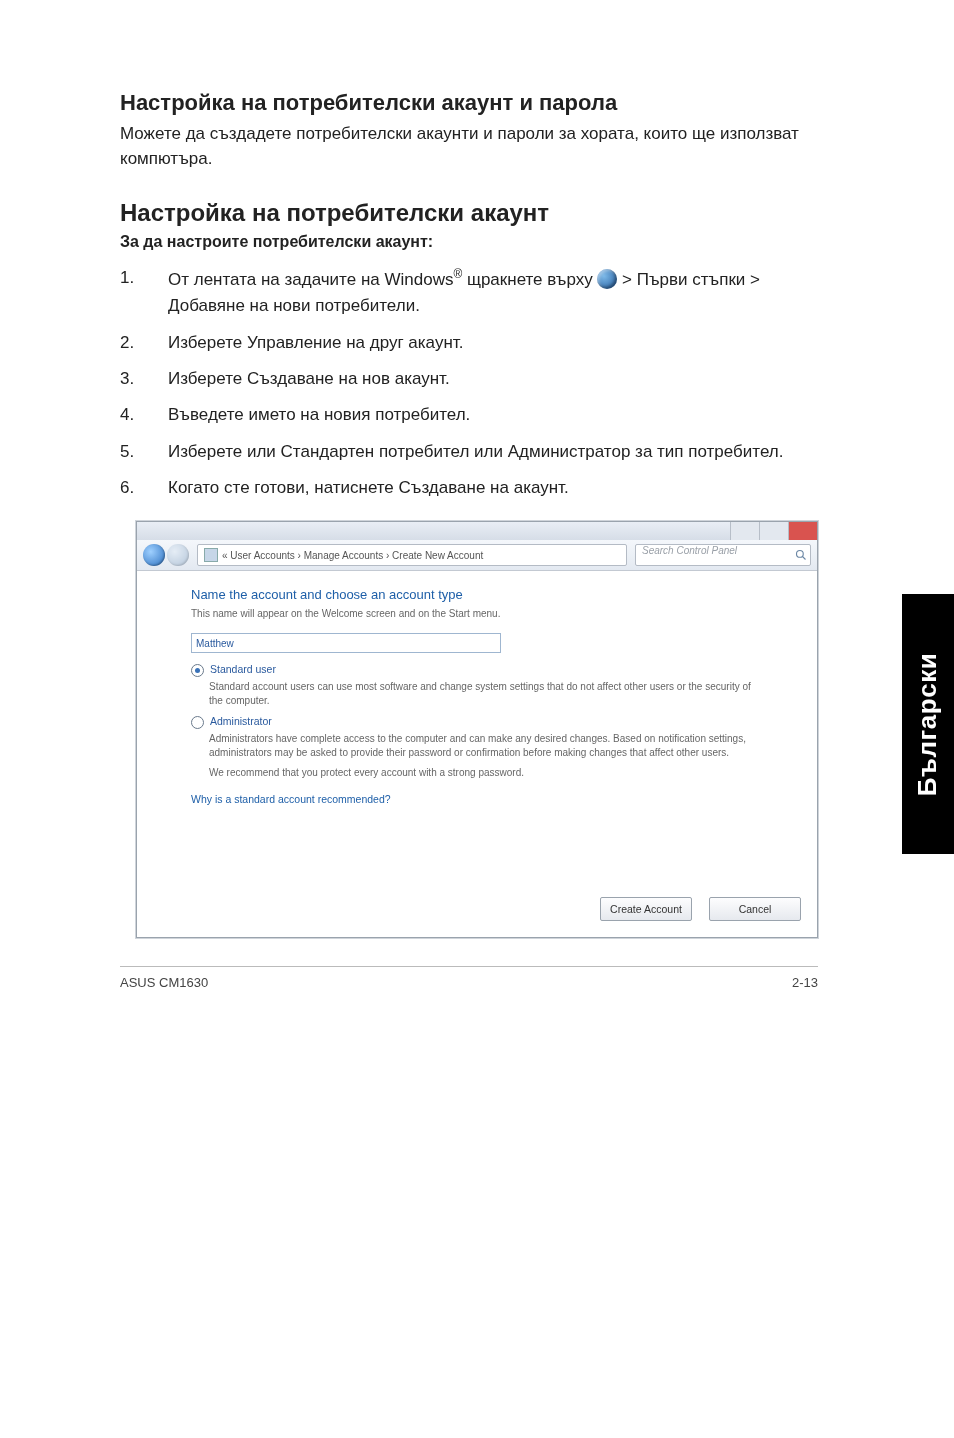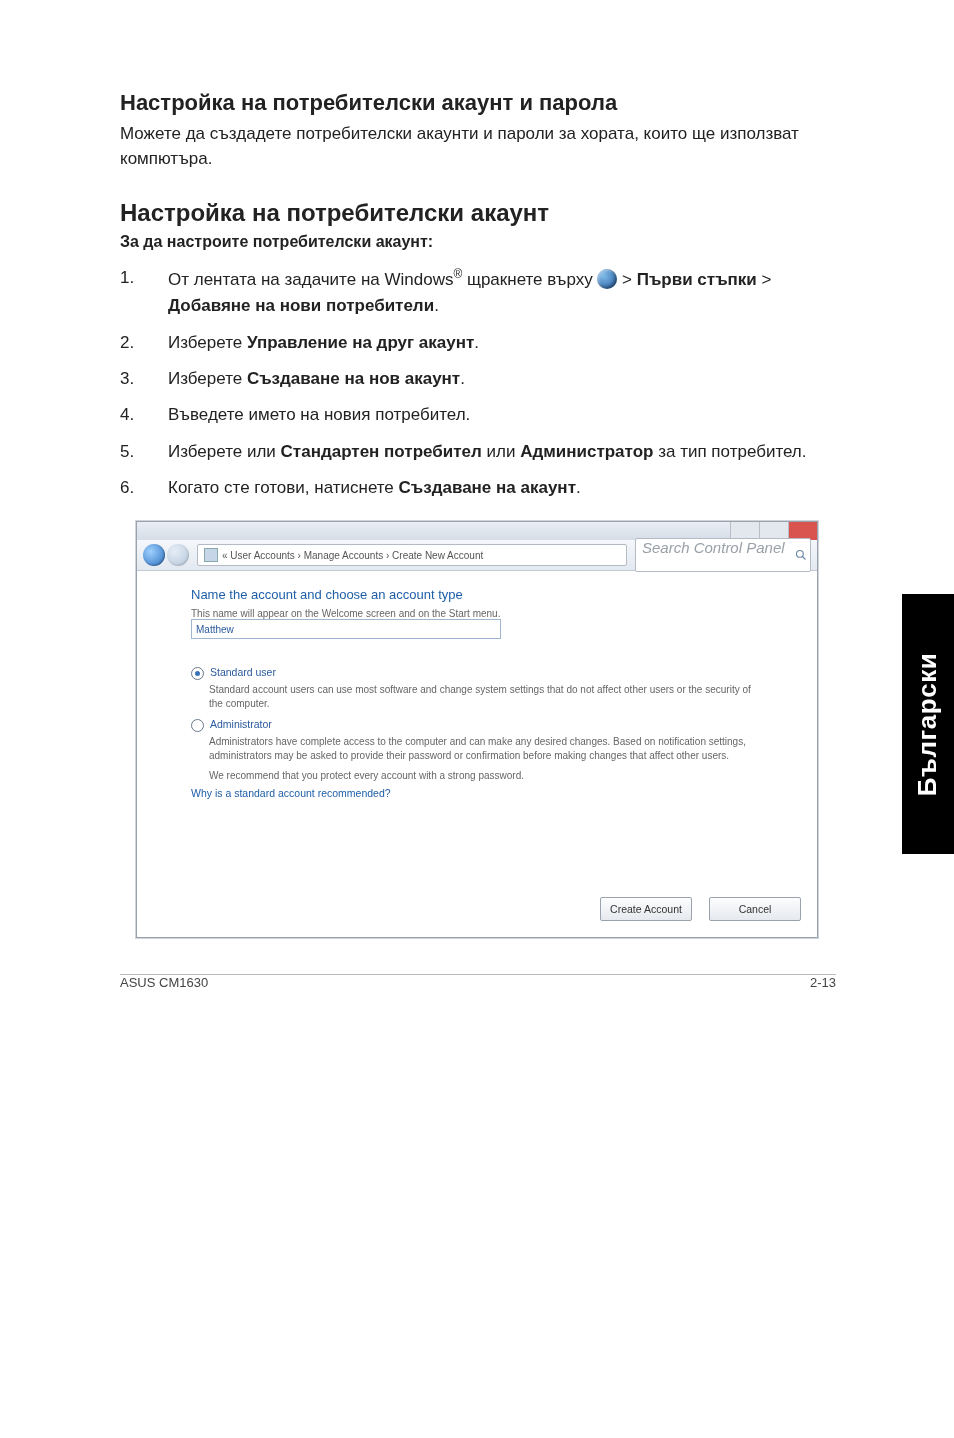--- a/index.html
+++ b/index.html
@@ -5,52 +5,52 @@
   html,body{margin:0;padding:0;background:#fff;font-family:Arial,Helvetica,sans-serif;color:#222}
   .page{width:954px;height:1024px;position:relative;box-sizing:border-box;padding:90px 120px 40px 120px}
   .h1{font-size:22px;font-weight:bold;color:#222;margin:0 0 6px 0}
   .p{font-size:17px;line-height:1.45;color:#222;margin:0 0 28px 0}
   .h2{font-size:24px;font-weight:bold;margin:0 0 6px 0}
   .h3{font-size:16px;font-weight:bold;margin:0 0 14px 0}
   ol.steps{list-style:none;padding:0;margin:0 0 20px 0}
   ol.steps>li{display:flex;font-size:17px;line-height:1.55;margin:0 0 10px 0}
   ol.steps .num{width:48px;flex:0 0 48px}
   ol.steps .body{flex:1}
-  .b{font-weight:bold}
+  .b{font-weight:normal}
   .icon-start{display:inline-block;width:20px;height:20px;vertical-align:-4px;border-radius:50%;background:radial-gradient(circle at 35% 35%,#7db9e8 0%,#1e5799 100%);box-shadow:inset -2px -2px 3px rgba(0,0,0,.35),inset 2px 2px 3px rgba(255,255,255,.4)}
   .screenshot{margin:14px auto 0 auto;width:680px;border:1px solid #9aa3ad;background:#fff;font-family:"Segoe UI",Tahoma,sans-serif;font-size:11px;color:#444;box-shadow:0 0 0 1px #cfd4da}
   .ss-titlebar{height:18px;background:linear-gradient(#e9eef5,#d6dde7);position:relative}
   .ss-tb-right{position:absolute;right:0;top:0;height:18px;display:flex}
   .ss-tb-btn{width:28px;height:18px;border-left:1px solid #b7bec8;background:#e3e8ef}
   .ss-tb-btn.close{background:#d9534f}
   .ss-nav{display:flex;align-items:center;height:30px;background:linear-gradient(#f4f7fb,#e3e9f1);border-bottom:1px solid #c3c9d2;padding:0 6px;gap:8px}
   .ss-navback{display:flex;gap:2px}
   .navcirc{width:22px;height:22px;border-radius:50%;background:radial-gradient(circle at 35% 35%,#9fd0ff,#2a6fbf);box-shadow:inset -1px -1px 2px rgba(0,0,0,.3)}
   .navcirc.fwd{background:radial-gradient(circle at 35% 35%,#dfeaf5,#8aa6c4);opacity:.55}
   .ss-crumb{flex:1;height:20px;border:1px solid #b4bbc5;background:#fff;border-radius:2px;display:flex;align-items:center;padding:0 6px;font-size:10px;color:#555}
   .ss-crumb .tiny{width:12px;height:12px;background:#c6d6e8;border:1px solid #8aa;margin-right:4px}
   .ss-searchwrap{position:relative}
-  .ss-search{width:150px;height:20px;border:1px solid #b4bbc5;background:#fff;border-radius:2px;padding:0 18px 12px 6px;font-size:15px;color:#9aa0a8;font-style:italic}
+  .ss-search{width:150px;height:20px;border:1px solid #b4bbc5;background:#fff;border-radius:2px;padding:0 18px 0 6px;font-size:10px;color:#9aa0a8;font-style:italic}
   .ss-mag{position:absolute;right:4px;top:50%;transform:translateY(-50%);width:12px;height:12px}
   .ss-body{padding:16px 54px 10px 54px;min-height:300px}
   .ss-head{color:#1e5fa8;font-size:13px;margin-bottom:6px}
-  .ss-sub{font-size:10px;color:#666;margin-bottom:0}
-  .ss-input{width:300px;height:18px;border:1px solid #9fb6d0;background:#fff;padding:0 4px;font-size:10px;color:#2a5a9e;margin-bottom:27px;display:flex;align-items:center}
+  .ss-sub{font-size:10px;color:#666;margin-bottom:14px}
+  .ss-input{width:300px;height:18px;border:1px solid #9fb6d0;background:#fff;padding:0 4px;font-size:10px;color:#2a5a9e;margin-bottom:10px;display:flex;align-items:center}
   .ss-radio{display:flex;align-items:flex-start;margin:3px 0}
   .ss-radio .r{width:11px;height:11px;border:1px solid #6a7a8c;border-radius:50%;margin:1px 6px 0 0;flex:0 0 11px;background:#fff;display:flex;align-items:center;justify-content:center}
   .ss-radio .r.on:after{content:"";width:5px;height:5px;border-radius:50%;background:#3a72b8}
   .ss-radio .lbl{font-size:10.5px;color:#2a5a9e}
   .ss-desc{font-size:10px;color:#666;margin:1px 0 8px 18px;line-height:1.35}
-  .ss-rec{font-size:10px;color:#666;margin:6px 0 6px 18px}
+  .ss-rec{font-size:10px;color:#666;margin:6px 0 15px 18px}
   .ss-link{color:#1e5fa8;font-size:10.5px;margin:6px 0 22px 0;display:block}
   .ss-btnrow{display:flex;justify-content:flex-end;gap:17px;padding:0 16px 16px 0}
   .ss-btn{min-width:90px;height:22px;border:1px solid #9aa3ad;background:linear-gradient(#fdfdfe,#e6e9ee);border-radius:2px;font-size:10.5px;color:#333;display:flex;align-items:center;justify-content:center}
   .side-tab{position:absolute;right:0;bottom:170px;width:52px;height:260px;background:#000;color:#fff;display:flex;align-items:center;justify-content:center}
   .side-tab span{transform:rotate(-90deg);font-size:26px;font-weight:bold;white-space:nowrap;letter-spacing:.5px}
-  .footer{position:absolute;bottom:34px;left:120px;right:118px;display:flex;justify-content:space-between;font-size:13px;color:#444;border-top:1px solid #bbb;}
+  .footer{position:absolute;bottom:34px;left:120px;right:136px;display:flex;justify-content:space-between;font-size:13px;color:#444;border-top:1px solid #bbb;padding-top:8px}
   sup{font-size:.7em}
 </style>
 </head>
 <body>
 
 <div class="page">
 
   <h2 class="h1">Настройка на потребителски акаунт и парола</h2>
   <p class="p">Можете да създадете потребителски акаунти и пароли за хората, които ще използват компютъра.</p>
 

